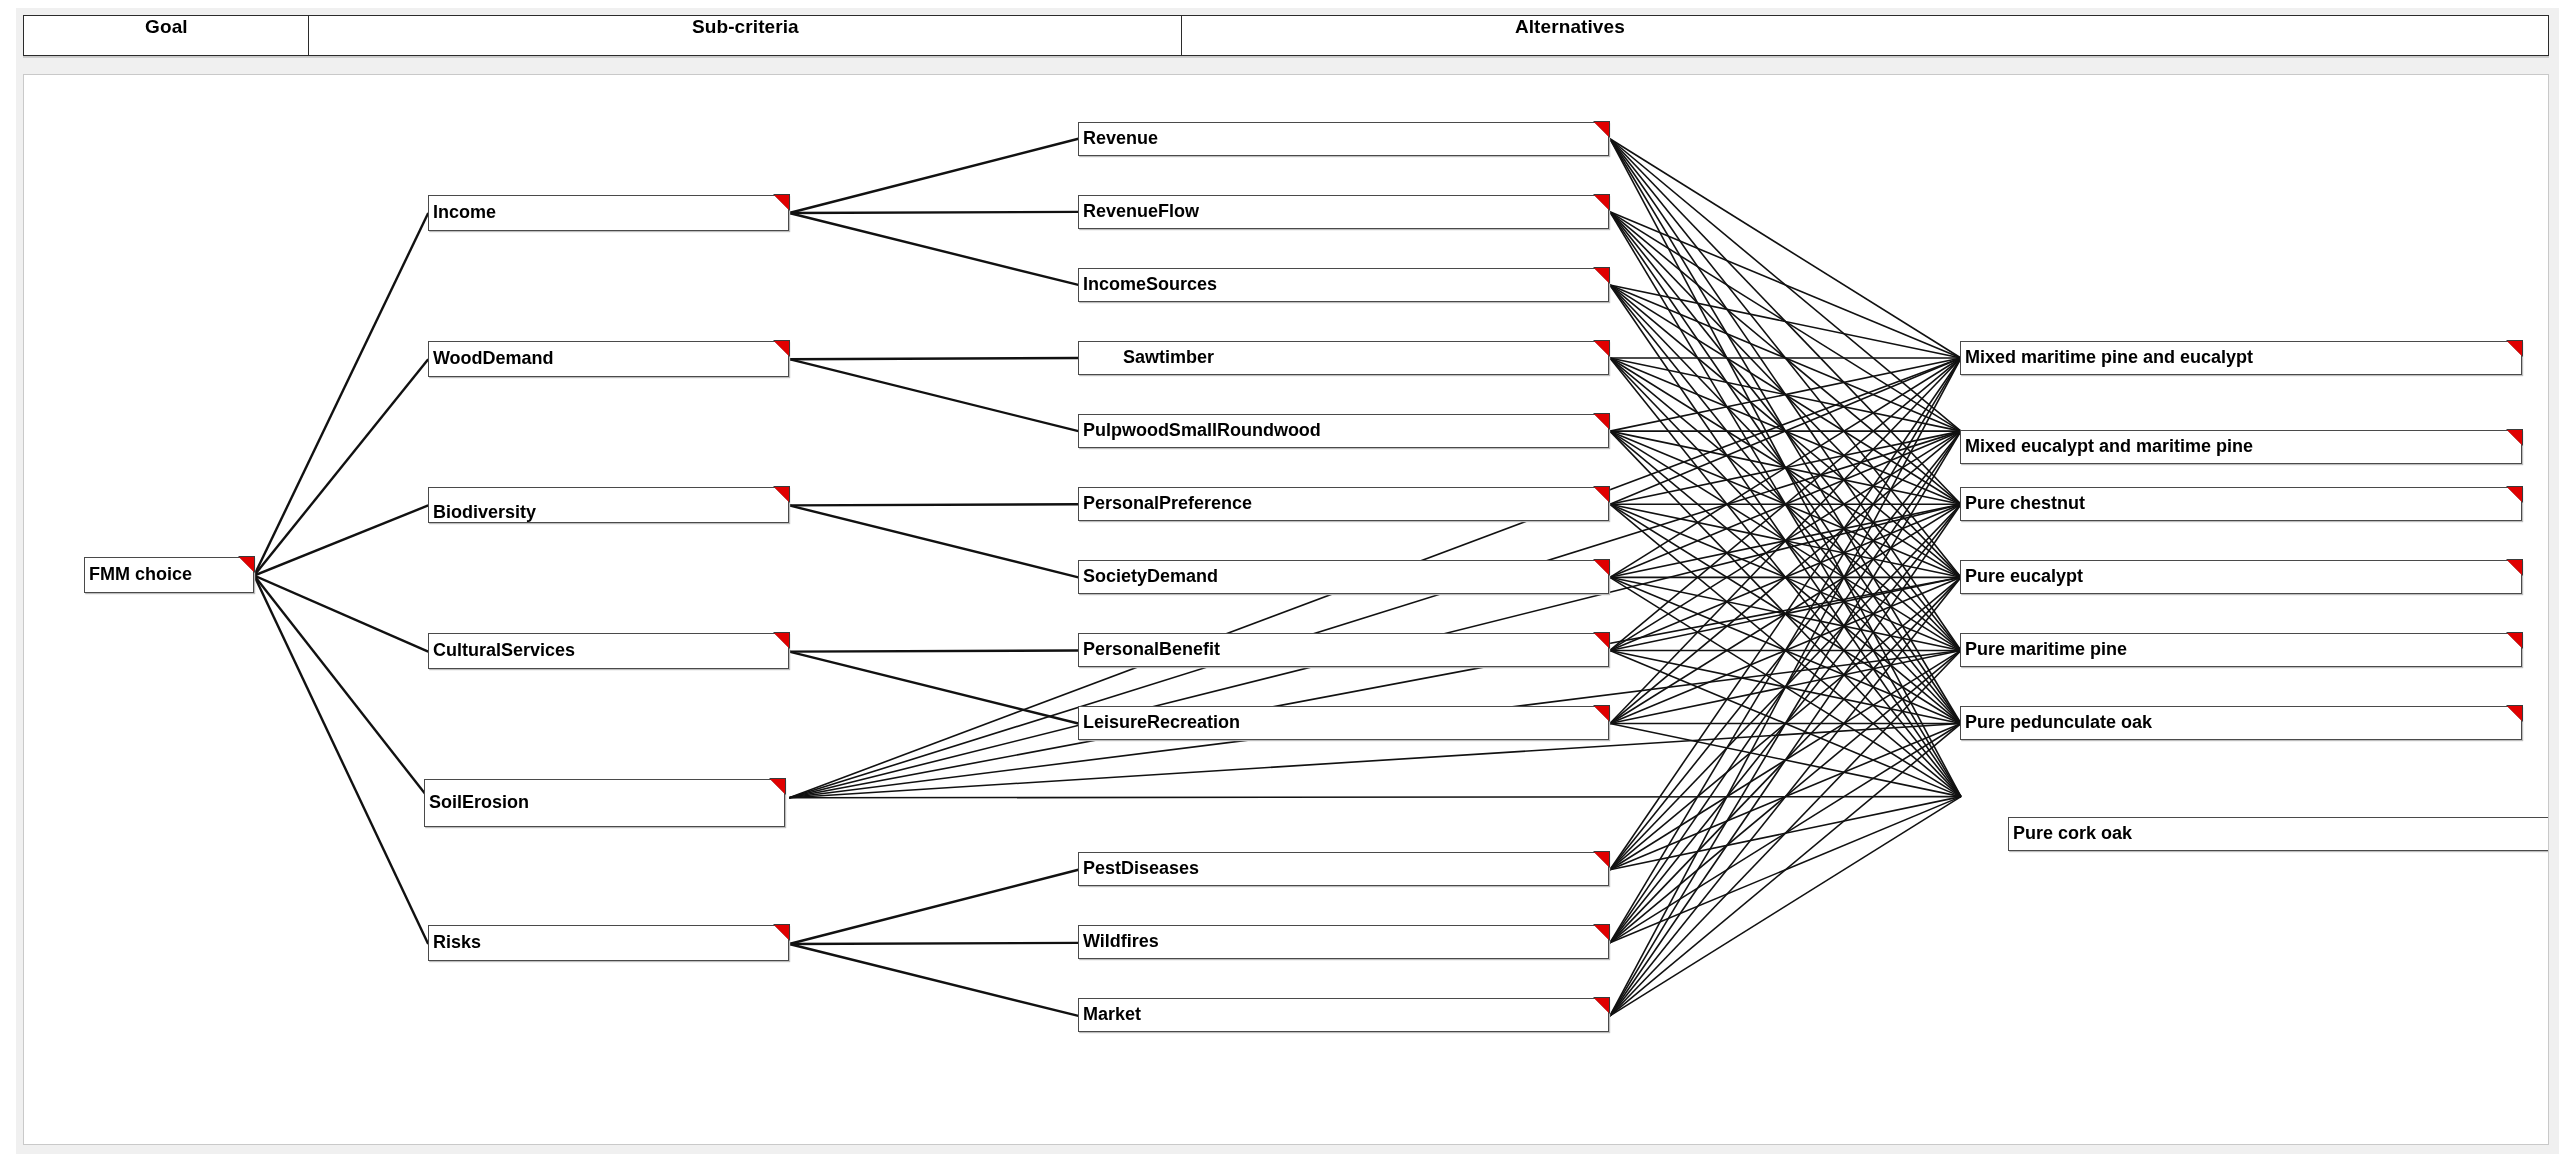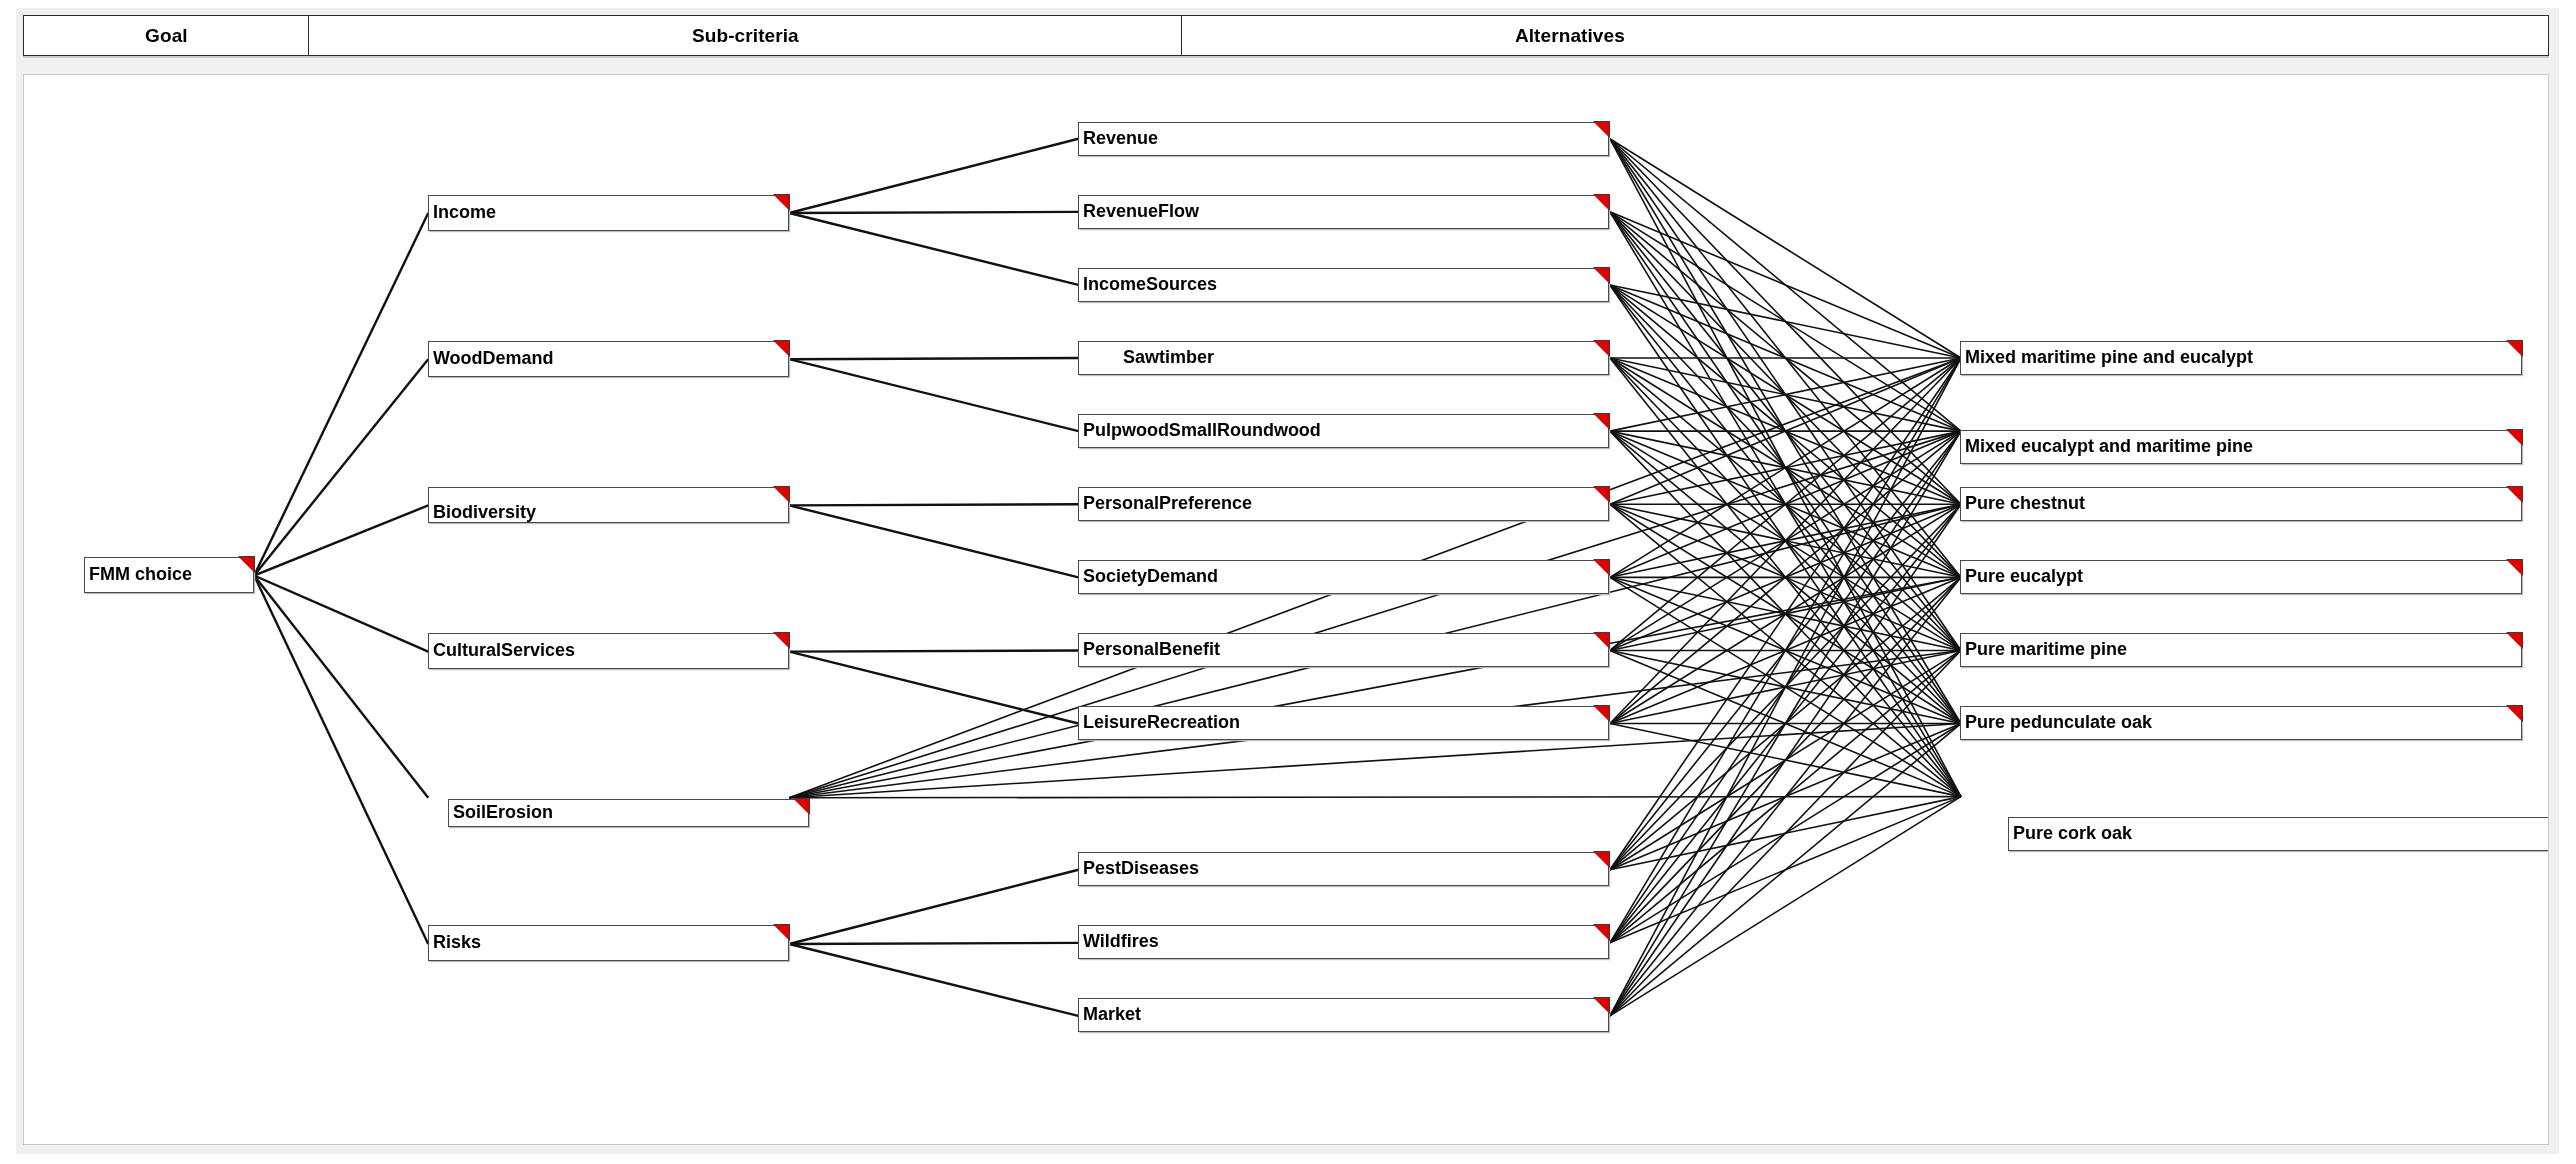--- a/index.html
+++ b/index.html
@@ -35,21 +35,21 @@
     height: 41px;
     background: #ffffff;
     border: 1.8px solid #2b2b2b;
     box-sizing: border-box;
     display: flex;
     box-shadow: 0 1.8px 0 #c8c8c8;
   }
   .hdr-cell {
     height: 100%;
     display: flex;
-    align-items: center;
+    align-items: flex-start;
     justify-content: center;
     box-sizing: border-box;
     background: #ffffff;
     color: #000000;
     font-weight: bold;
     font-size: 19px;
     letter-spacing: 0.1px;
     border-right: 1.8px solid #2b2b2b;
   }
   .hdr-cell:last-child { border-right: none; }
@@ -268,21 +268,21 @@
         <div class="node" style="left: 404px; top: 412px; width: 361px; height: 36px; align-items: flex-end;">
           <span class="corner-notch"></span>
           <span class="corner-flag"></span>
           <span class="node-label">Biodiversity</span>
         </div>
         <div class="node" style="left: 404px; top: 558px; width: 361px; height: 36px;">
           <span class="corner-notch"></span>
           <span class="corner-flag"></span>
           <span class="node-label">CulturalServices</span>
         </div>
-        <div class="node" style="left: 424px; top: 704px; width: 361px; height: 28px; margin-top: 20px;">
+        <div class="node" style="left: 400px; top: 704px; width: 361px; height: 48px;">
           <span class="corner-notch"></span>
           <span class="corner-flag"></span>
           <span class="node-label">SoilErosion</span>
         </div>
         <div class="node" style="left: 404px; top: 850px; width: 361px; height: 36px;">
           <span class="corner-notch"></span>
           <span class="corner-flag"></span>
           <span class="node-label">Risks</span>
         </div>
         <div class="node" style="left: 1054px; top: 47px; width: 531px; height: 34px;">

